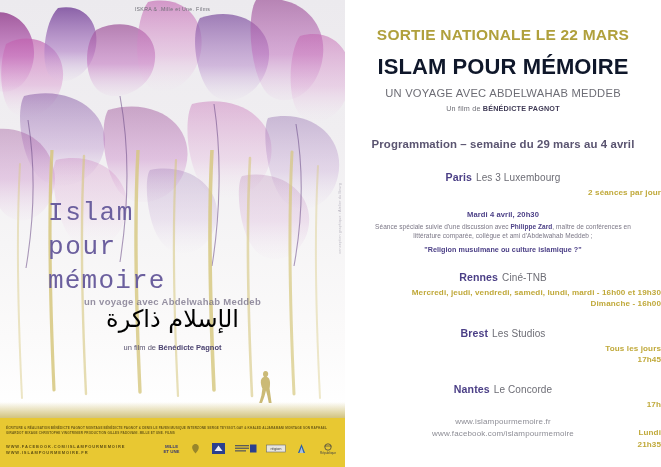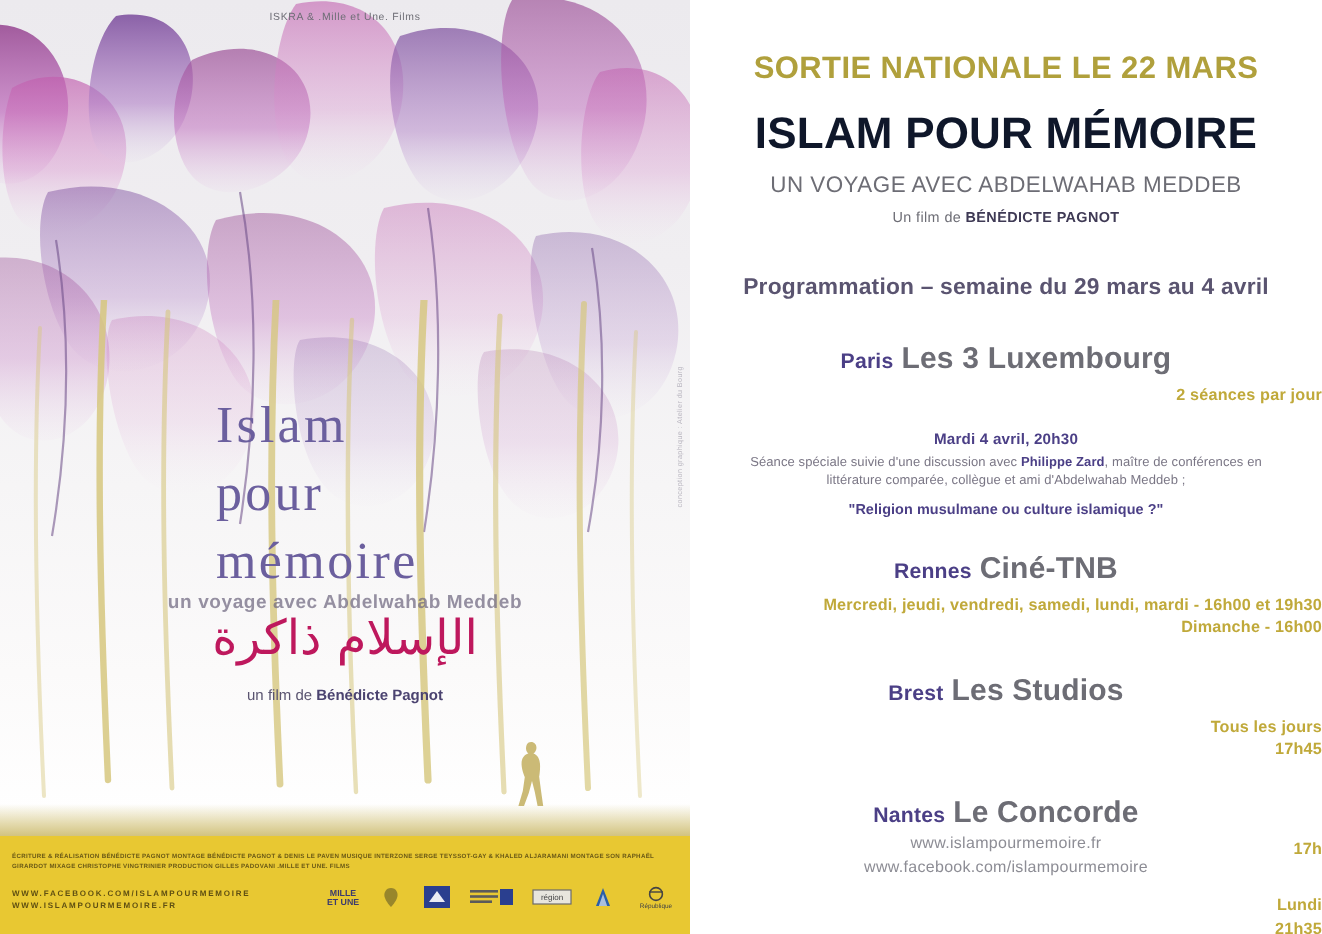--- a/index.html
+++ b/index.html
@@ -28,34 +28,34 @@
   
   .vert-credit{
     position:absolute;right:3px;top:183px;z-index:6;
     writing-mode:vertical-rl;transform:rotate(180deg);
     font-size:3.6px;letter-spacing:.2px;color:#b9b6c0;white-space:nowrap;
   }
   
   .stalks{position:absolute;left:0;top:150px;width:345px;height:265px;z-index:2;}
   .title-block{position:absolute;left:0;top:196px;width:345px;z-index:5;text-align:left;}
   .t-line{
-    font-family:Liberation Serif, serif;
+    font-family:Liberation Mono, monospace;
     color:#6b5f9e;font-size:26px;line-height:34px;font-weight:400;
-    letter-spacing:1.6px;padding-left:108px;
+    letter-spacing:1.6px;padding-left:48px;
   }
   .t-line.l3{letter-spacing:1.2px;}
   .subtitle{
     position:absolute;left:0;top:296px;width:345px;z-index:5;
     text-align:center;color:#6f6880;font-size:9.5px;letter-spacing:.3px;
     font-weight:600;opacity:.72;
   }
   .arabic{
     position:absolute;left:0;top:305px;width:345px;z-index:5;text-align:center;
     font-family:"DejaVu Sans", sans-serif;
-    font-size:24px;color:#be185d;direction:rtl;letter-spacing:1px;
+    font-size:24px;color:#000000;direction:rtl;letter-spacing:1px;
   }
   .director{
     position:absolute;left:0;top:343px;width:345px;z-index:5;text-align:center;
     font-size:7.5px;color:#5a5470;
   }
   .director b{color:#4b4370;font-weight:700;}
   .figure{position:absolute;right:72px;bottom:63px;z-index:4;}
   .ground{
     position:absolute;left:0;bottom:49px;width:345px;height:16px;z-index:3;
     background:linear-gradient(180deg,rgba(212,196,120,0) 0%,rgba(206,189,110,.55) 60%,rgba(198,180,96,.8) 100%);
@@ -100,21 +100,21 @@
   .film-dir b{color:#3f3a55;font-weight:700;}
   .prog-head{
     margin-top:25px;color:#5a5470;font-size:11.4px;font-weight:700;
     letter-spacing:.1px;
   }
 
   .city-block{margin-top:17px;}
   .city-block.first{margin-top:21px;}
   .city-line{font-size:10.6px;letter-spacing:.1px;}
   .city-name{color:#4b3f86;font-weight:700;}
-  .city-venue{color:#6d6d75;font-weight:700;margin-left:4px;font-size:15px;}
+  .city-venue{color:#6d6d75;font-weight:400;margin-left:4px;font-size:10px;}
   .city-times{
     margin-top:4px;color:#c0a93a;font-size:8.1px;font-weight:700;
     line-height:11.5px;letter-spacing:.1px;text-align:right;
   }
   .special{margin-top:11px;}
   .special-date{color:#4b3f86;font-size:7.6px;font-weight:700;letter-spacing:.1px;}
   .special-text{
     margin:3px auto 0;width:276px;color:#7a7685;font-size:6.5px;
     line-height:9.2px;letter-spacing:.05px;
   }

